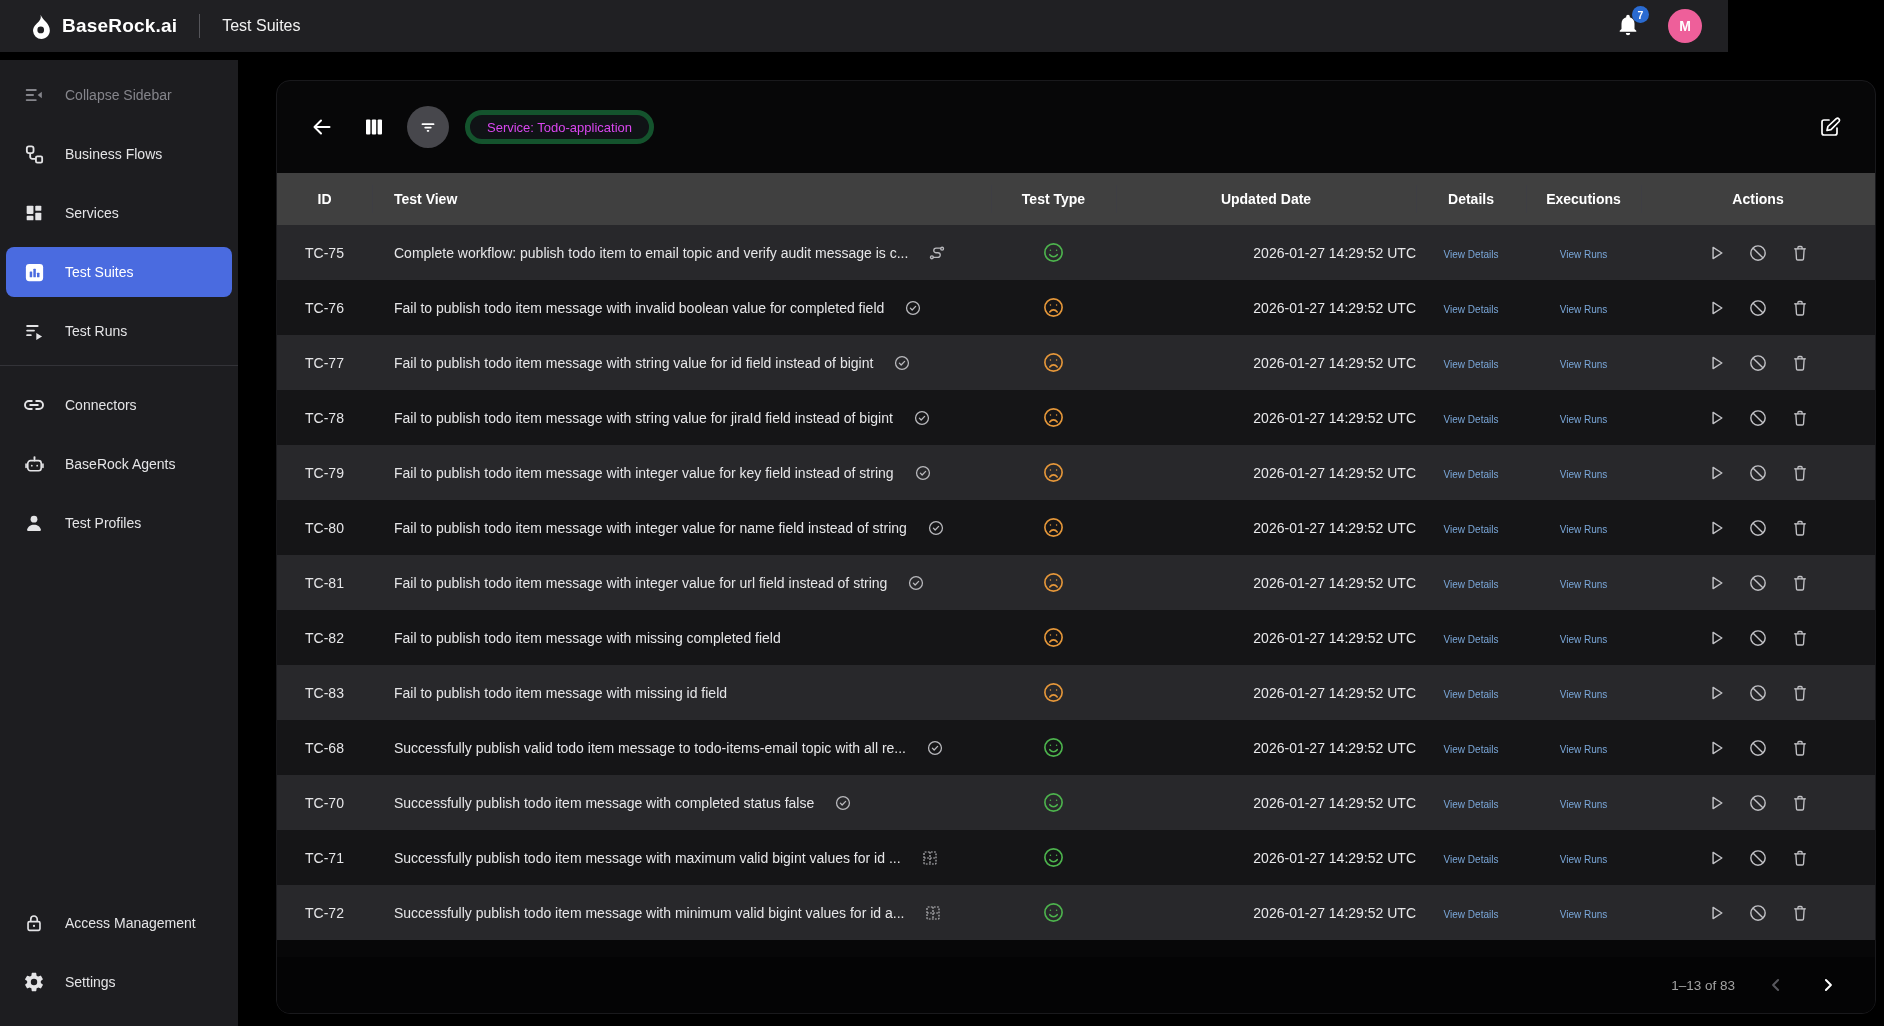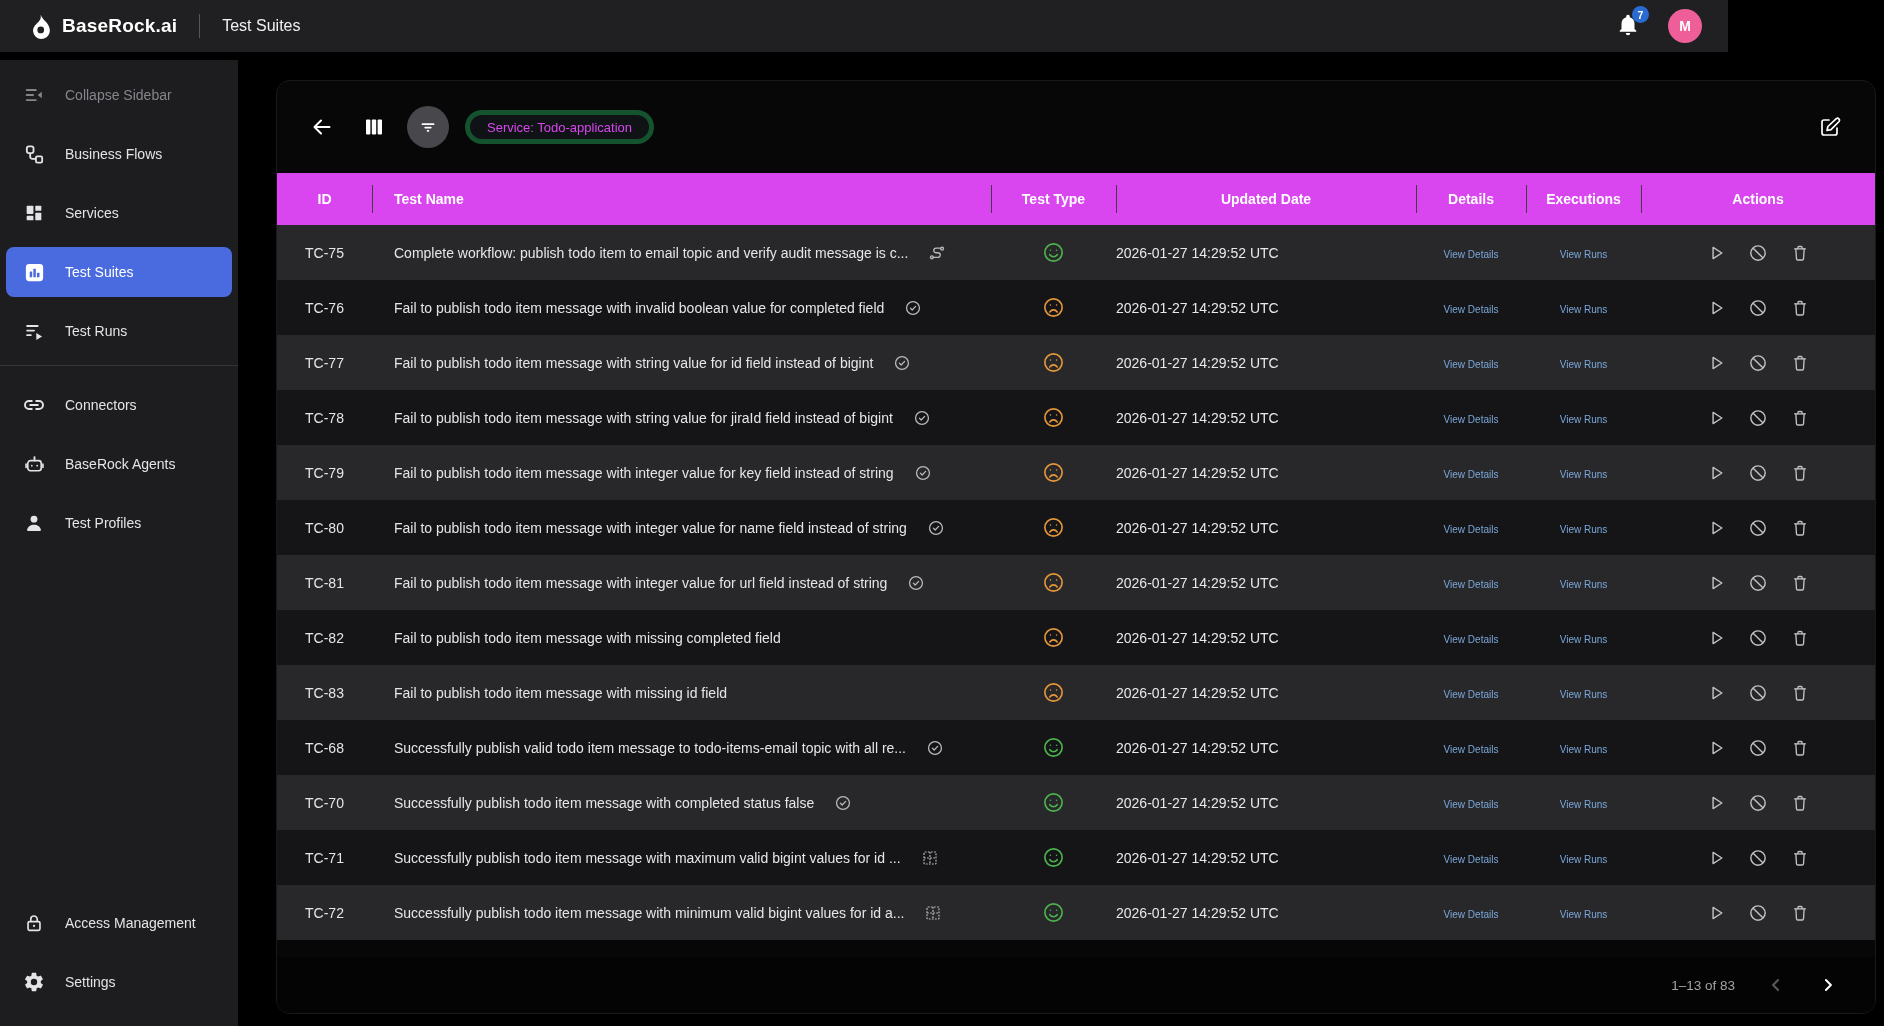--- a/index.html
+++ b/index.html
@@ -43,38 +43,38 @@
   .tool-btn { background:none; border:none; color:#fff; cursor:pointer; width:30px; height:30px;
               display:flex; align-items:center; justify-content:center; padding:0; }
   .filter-circle { width:42px; height:42px; border-radius:50%; background:#47474c; border:none;
                    color:#fff; display:flex; align-items:center; justify-content:center; cursor:pointer; }
   .chip { height:34px; border-radius:17px; border:5px solid #14532d; background:#101316;
           color:#d946ef; font-size:13px; padding:8px 17px; display:flex; align-items:center;
           cursor:pointer; white-space:nowrap; }
   .toolbar-spacer { flex:1; }
 
   .tgrid { display:grid; grid-template-columns:95px 1fr 125px 300px 110px 115px 234px; align-items:center; }
-  .thead { height:52px; background:#d946ef; }
+  .thead { height:52px; background:#404040; }
   .th { font-size:14px; font-weight:bold; color:#fff; text-align:center; position:relative;
         height:100%; display:flex; align-items:center; justify-content:center; }
   .th.name { justify-content:flex-start; padding-left:22px; }
   .th.sep::before { content:""; position:absolute; left:0; top:12px; bottom:12px; width:1px;
                     background:#3e3e43; }
 
   .trow { height:55px; font-size:14px; color:#e6e6e8; }
   .trow.light { background:#28282b; }
   .trow.dark  { background:#151517; }
   .cell-id { text-align:center; }
   .cell-name { display:flex; align-items:center; gap:20px; padding-left:22px; padding-right:10px;
                overflow:hidden; white-space:nowrap; }
   .name-icon { color:#b9b9bd; flex:none; display:flex; }
   .cell-type { display:flex; justify-content:center; }
   .face-happy { color:#4db34d; display:flex; }
   .face-sad   { color:#e5973a; display:flex; }
-  .cell-date { text-align:left; color:#e9e9eb; }
+  .cell-date { text-align:right; color:#e9e9eb; }
   .cell-link { text-align:center; }
   .link { color:#7aa7d9; font-size:10px; cursor:pointer; text-decoration:none; }
   .cell-actions { display:flex; justify-content:center; gap:20px; }
   .action-btn { background:none; border:none; color:#c2c2c6; cursor:pointer; padding:0;
                 width:22px; height:22px; display:flex; align-items:center; justify-content:center; }
 
   .tfoot { position:absolute; left:0; right:0; bottom:0; height:56px; background:#040405;
            display:flex; align-items:center; justify-content:flex-end; gap:30px; padding:0 36px; }
   .range-label { font-size:13.5px; color:#a3a3a3; }
   .pg-btn { background:none; border:none; cursor:pointer; padding:0; width:22px; height:22px;
@@ -258,21 +258,21 @@
         <svg width="24" height="24" viewBox="0 0 24 24" fill="none" stroke="currentColor" stroke-width="1.7" stroke-linecap="round" stroke-linejoin="round">
             <path d="M11 5H6a2 2 0 0 0-2 2v11a2 2 0 0 0 2 2h11a2 2 0 0 0 2-2v-5"></path>
             <path d="M18.3 3.7a2 2 0 0 1 2.8 2.8L13 14.6l-4 .9.9-4z"></path>
           </svg>
       </span>
     </button>
   </div>
 
   <div class="tgrid thead">
     <div class="th">ID</div>
-    <div class="th name sep">Test Name</div>
+    <div class="th name sep">Test View</div>
     <div class="th sep">Test Type</div>
     <div class="th sep">Updated Date</div>
     <div class="th sep">Details</div>
     <div class="th sep">Executions</div>
     <div class="th sep">Actions</div>
   </div>
 
   <div id="tbody">
       <div class="tgrid trow light">
         <div class="cell-id">TC-75</div>

